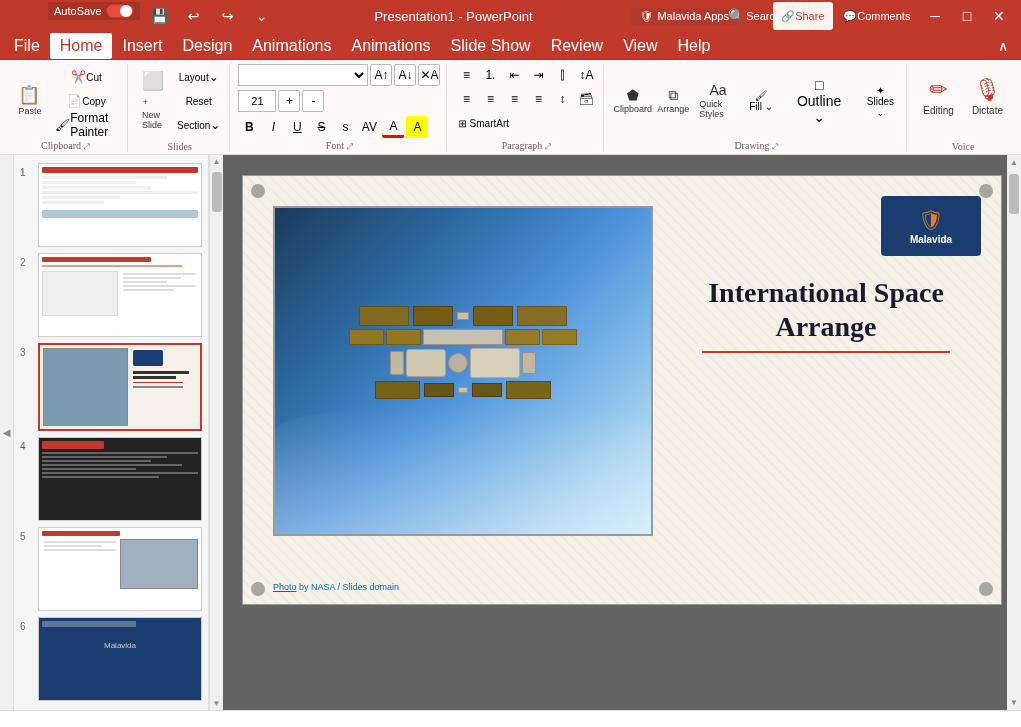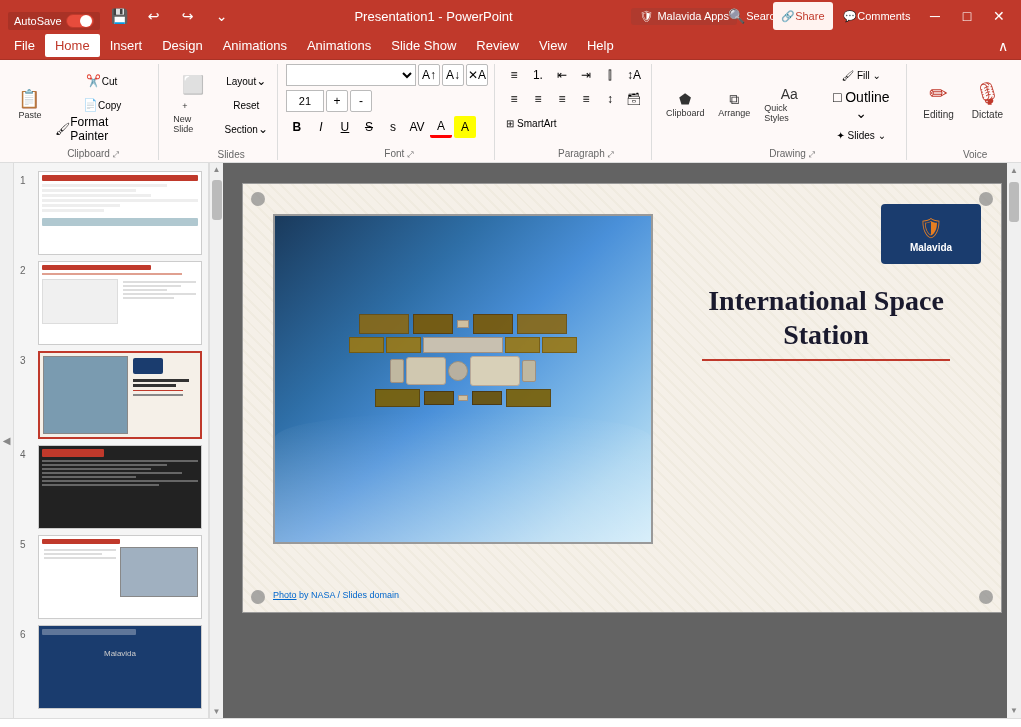--- a/index.html
+++ b/index.html
@@ -4,21 +4,21 @@
   <style>
     * { box-sizing: border-box; margin: 0; padding: 0; }
     body { font-family: 'Segoe UI', Arial, sans-serif; font-size: 12px; background: #f0f0f0; overflow: hidden; width: 1021px; height: 727px; }
 
     
     .title-bar {
       display: flex; align-items: center; justify-content: space-between;
       background: #c0392b; color: white; height: 32px; padding: 0 8px;
       user-select: none;
     }
-    .title-bar-left { display: flex; align-items: flex-end; gap: 6px; font-size: 12px; }
+    .title-bar-left { display: flex; align-items: flex-start; gap: 6px; font-size: 12px; margin-left: 40px; }
     .title-bar-center { font-size: 13px; font-weight: 400; }
     .title-bar-right { display: flex; align-items: center; gap: 4px; }
     .autosave-badge {
       display: flex; align-items: center; gap: 4px;
       background: #a93226; padding: 2px 6px; border-radius: 2px; font-size: 11px;
     }
     .autosave-toggle {
       background: #e74c3c; border: 1px solid #c0392b; border-radius: 8px;
       width: 28px; height: 14px; display: flex; align-items: center; padding: 1px;
     }
@@ -26,41 +26,41 @@
     .title-btn { width: 28px; height: 28px; display: flex; align-items: center; justify-content: center; cursor: pointer; font-size: 14px; border-radius: 2px; }
     .malavida-badge { display: flex; align-items: center; gap: 4px; background: #b03a2e; padding: 2px 8px; border-radius: 3px; font-size: 11px; }
 
     
     .menu-bar {
       display: flex; align-items: center;
       background: #c0392b; color: white; height: 28px; padding: 0 4px;
       border-bottom: 1px solid #a93226;
     }
     .menu-item {
-      padding: 4px 10px; cursor: pointer; font-size: 13px; border-radius: 2px;
+      padding: 4px 10px; cursor: pointer; font-size: 16px; border-radius: 2px;
       display: flex; align-items: center;
     }
     .menu-item.active { background: white; color: #c0392b; }
 
     
     .ribbon {
       background: #fef9f8; border-bottom: 1px solid #ddd;
       display: flex; flex-direction: column;
     }
     .ribbon-content {
       display: flex; align-items: stretch; padding: 4px 4px 2px 4px; gap: 2px; min-height: 80px;
     }
     .ribbon-group {
       display: flex; flex-direction: column; align-items: flex-start;
       border-right: 1px solid #ddd; padding: 0 6px; position: relative;
     }
     .ribbon-group:last-child { border-right: none; }
     .ribbon-group-label {
       font-size: 10px; color: #666; text-align: center; width: 100%;
-      position: absolute; bottom: 0; left: 12px;
+      position: absolute; bottom: 0; left: 0; font-family: Liberation Serif, serif;
     }
     .ribbon-buttons { display: flex; align-items: center; gap: 2px; flex: 1; padding-bottom: 14px; }
     .ribbon-btn {
       display: flex; flex-direction: column; align-items: center; justify-content: center;
       padding: 4px 6px; cursor: pointer; border-radius: 3px; min-width: 36px;
       font-size: 10px; color: #333; gap: 2px;
     }
     .ribbon-btn.large { min-width: 40px; font-size: 9px; }
     .ribbon-btn-icon { font-size: 18px; line-height: 1; }
     .ribbon-btn-icon.small { font-size: 14px; }
@@ -349,21 +349,21 @@
           <span style="font-size:9px;">Clipboard</span>
         </div>
         <div class="ribbon-btn">
           <div class="ribbon-btn-icon small">⧉</div>
           <span style="font-size:9px;">Arrange</span>
         </div>
         <div class="ribbon-btn">
           <div class="ribbon-btn-icon small">Aa</div>
           <span style="font-size:9px;">Quick Styles</span>
         </div>
-        <div style="display:flex;flex-direction:column;gap:8px;">
+        <div style="display:flex;gap:14px;">
           <button class="fmt-btn" style="font-size:10px;">🖌 Fill ⌄</button>
           <button class="fmt-btn" style="font-size:14px;">□ Outline ⌄</button>
           <button class="fmt-btn" style="font-size:10px;">✦ Slides ⌄</button>
         </div>
       </div>
       <div class="ribbon-group-label">Drawing <span style="font-size:8px;">⤢</span></div>
     </div>
 
     <div class="ribbon-group" style="border-right:none;">
       <div class="ribbon-buttons">
@@ -552,21 +552,21 @@
         </div>
       </div>
 
       <div class="slide-text-area">
 
         <div class="malavida-logo">
           <div class="malavida-icon">🛡</div>
           <div class="malavida-text">Malavida</div>
         </div>
 
-        <div class="slide-title">International Space Station</div>
+        <div class="slide-title">International Space Arrange</div>
         <div class="slide-title-underline"></div>
 
       </div>
 
       <div class="photo-credit">
         <a href="#" style="color:#0066cc;">Photo</a>
         <span> by NASA / Slides domain</span>
       </div>
 
     </div>

